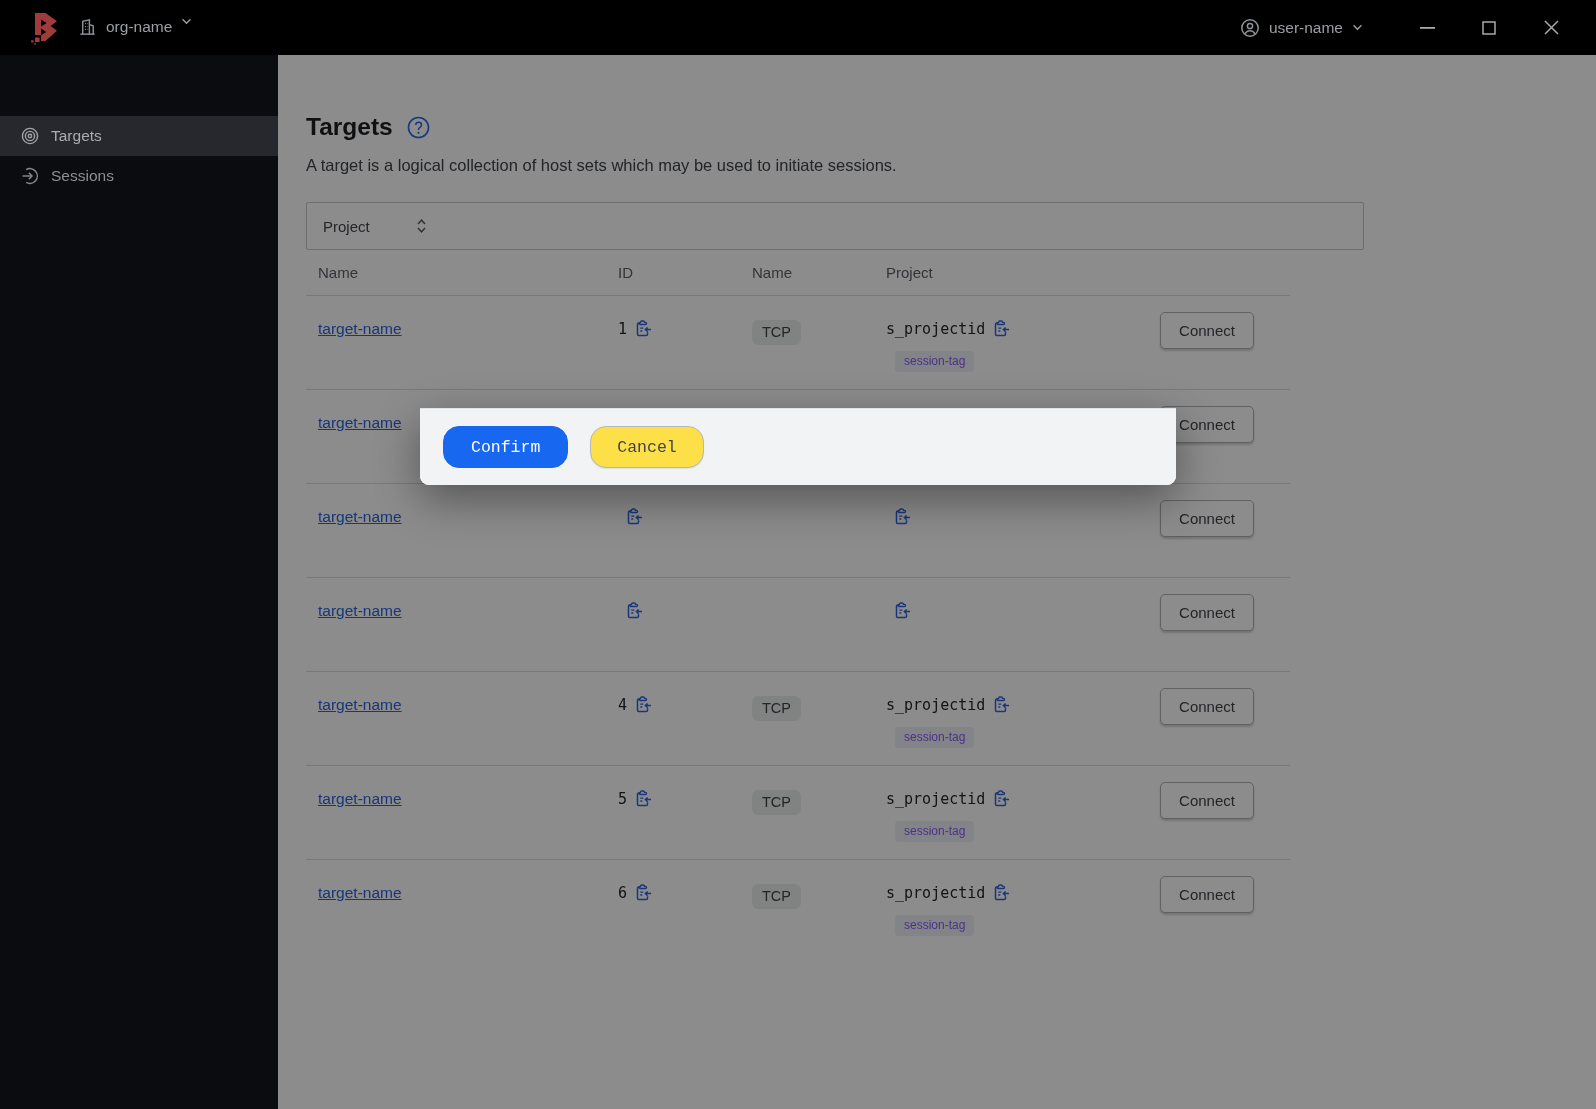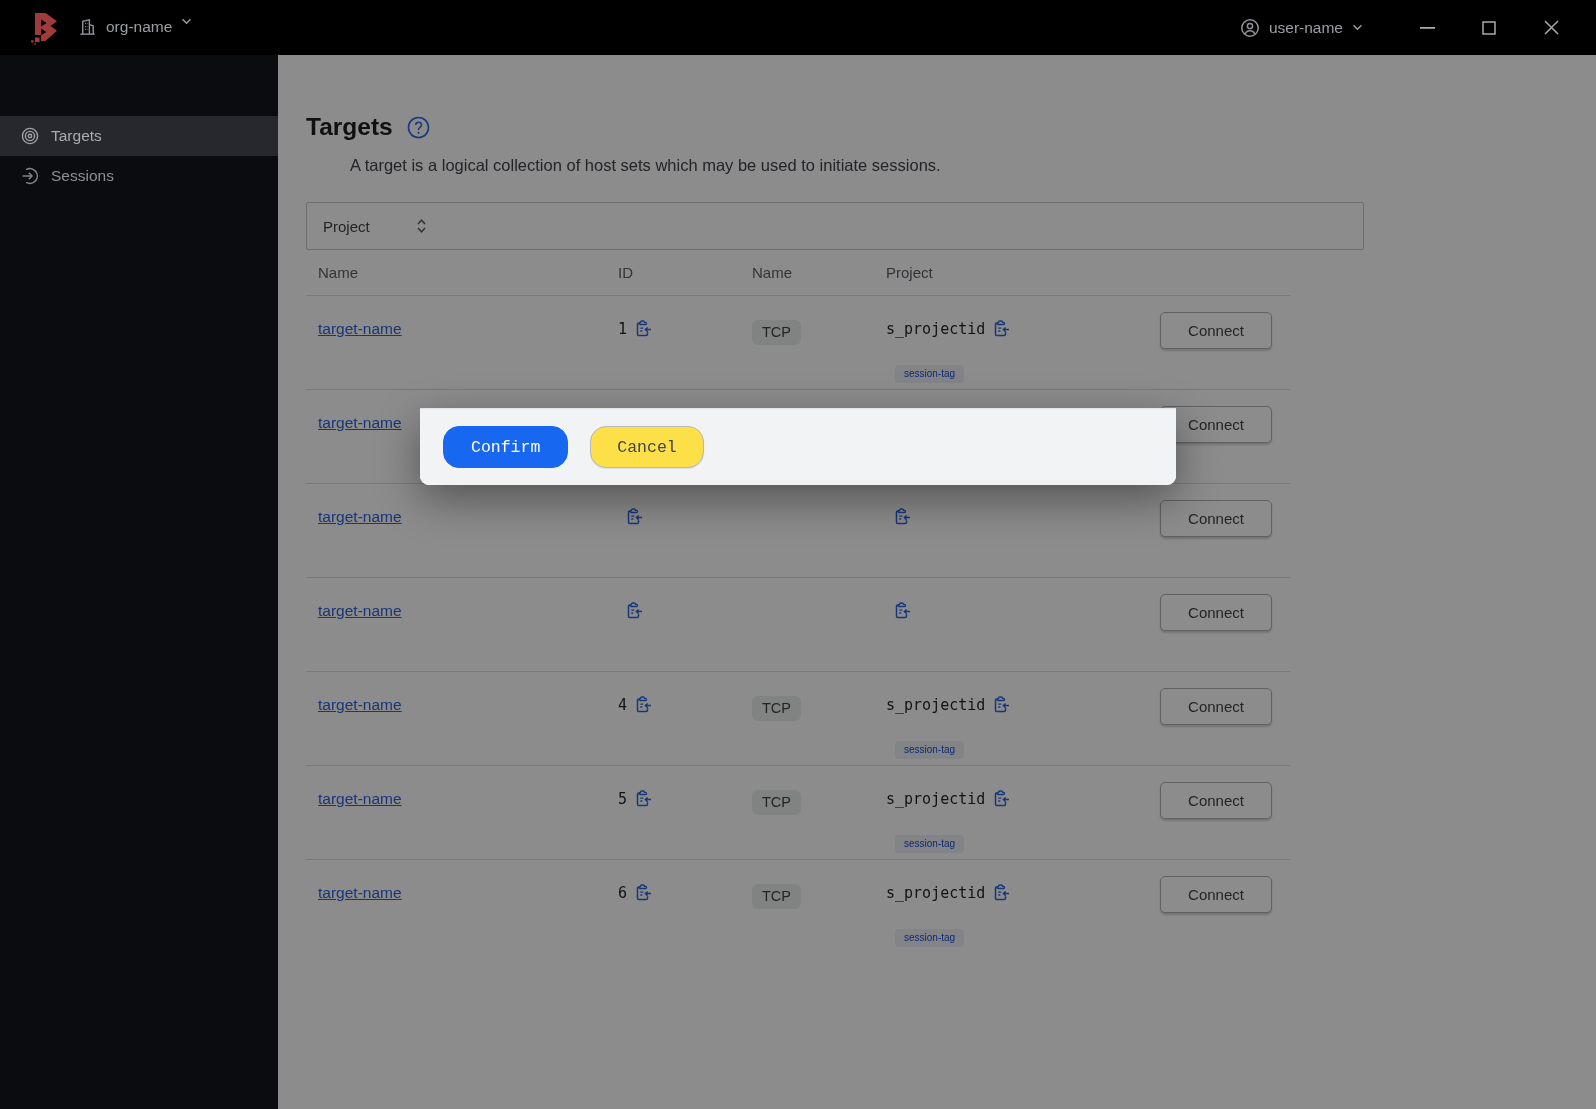--- a/index.html
+++ b/index.html
@@ -25,21 +25,21 @@
   .nav-item { height:40px; display:flex; align-items:center; padding-left:21px; gap:12px;
     font-size:15.5px; color:#8c8f94; cursor:pointer; }
   .nav-item .ic { width:18px; height:18px; color:#83868b; }
   .nav-item.active { background:#26282d; color:#a9acb1; }
   .nav-item.active .ic { color:#9fa2a7; }
   
   .content { position:absolute; top:55px; left:278px; width:1318px; height:1054px; background:#fff; z-index:1; }
   .inner { padding:58px 0 0 28px; }
   h1.page-title { font-size:24.5px; font-weight:bold; color:#1b1e22; display:flex; align-items:center; gap:14px; }
   .help-ic { width:23px; height:23px; color:#2e68de; cursor:pointer; }
-  .page-desc { margin-top:15px; font-size:16.5px; color:#3f434a;margin-left:44px; }
+  .page-desc { margin-top:15px; font-size:16.5px; color:#3f434a; }
   .filterbar { margin-top:27px; width:1058px; height:48px; border:1px solid #c6c9cd; border-radius:2px;
     display:flex; align-items:center; padding:0 16px; gap:46px; cursor:pointer; }
   .filterbar .flabel { font-size:15px; color:#3f434a; }
   .caret-ud { width:11px; height:16px; color:#5a5e66; }
   
   .tbl { width:984px; }
   .thead { display:grid; grid-template-columns:312px 134px 134px 274px 130px; height:46px;
     align-items:center; border-bottom:1px solid #d9dbde; }
   .th { font-size:15px; color:#5c6069; }
   .th:first-child { padding-left:12px; }
@@ -48,23 +48,23 @@
   .trow:last-child { border-bottom:none; }
   .cell { padding-top:24px; }
   .cell.name { padding-left:12px; }
   a.tlink { color:#2c63dd; font-size:15.5px; text-decoration:underline; cursor:pointer; }
   .mono { font-family:"DejaVu Sans Mono", monospace; font-size:15px; color:#23262b; }
   .copy-ic { display:inline-block; width:17px; height:17px; color:#2c63dd; margin-left:8px;
     vertical-align:-3px; cursor:pointer; }
   .pill { display:inline-block; background:#eceded; color:#3f434a; font-size:14.5px;
     padding:4px 10px 5px; border-radius:6px; }
   .pill:empty, .tag:empty { display:none; }
-  .tag { display:inline-block; margin:27px 0 0 9px; background:#edf0f6; color:#1d4ed8;
-    font-size:10px; padding:3px 9px 4px; border-radius:4px; cursor:pointer; }
-  .connect-btn { margin-top:16px; height:37px; width:112px; background:#fff; border:1px solid #aeb2b7;
+  .tag { display:inline-block; margin:13px 0 0 9px; background:#edf0f6; color:#8b5cf6;
+    font-size:12px; padding:3px 9px 4px; border-radius:4px; cursor:pointer; }
+  .connect-btn { margin-top:16px; height:37px; width:94px; background:#fff; border:1px solid #aeb2b7;
     border-radius:5px; font-size:15px; color:#3f434a; font-family:inherit; cursor:pointer;
     box-shadow:0 2px 2px rgba(0,0,0,.18); }
   
   .scrim { position:absolute; inset:0; background:rgba(0,0,0,.45); z-index:5; }
   .modal { position:absolute; left:420px; top:408px; width:756px; z-index:40;
     border-radius:9px; box-shadow:0 14px 44px rgba(0,0,0,.4); background:#fff; }
   .modal-hd { position:relative; background:#fcf6e4; border-radius:9px 9px 0 0; height:100px;
     display:flex; align-items:flex-start; padding:26px 24px 0; }
   .warn-ic { width:36px; height:36px; color:#a45a20; margin-top:7px; flex:0 0 auto; }
   .modal-hd .txt { margin-left:13px; }

